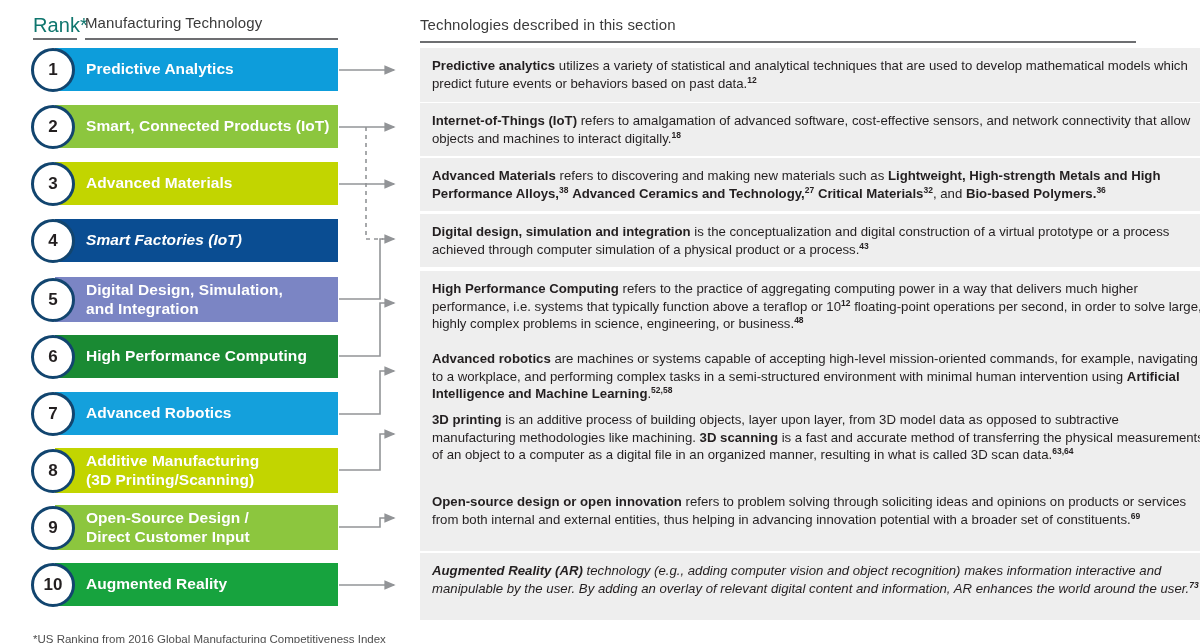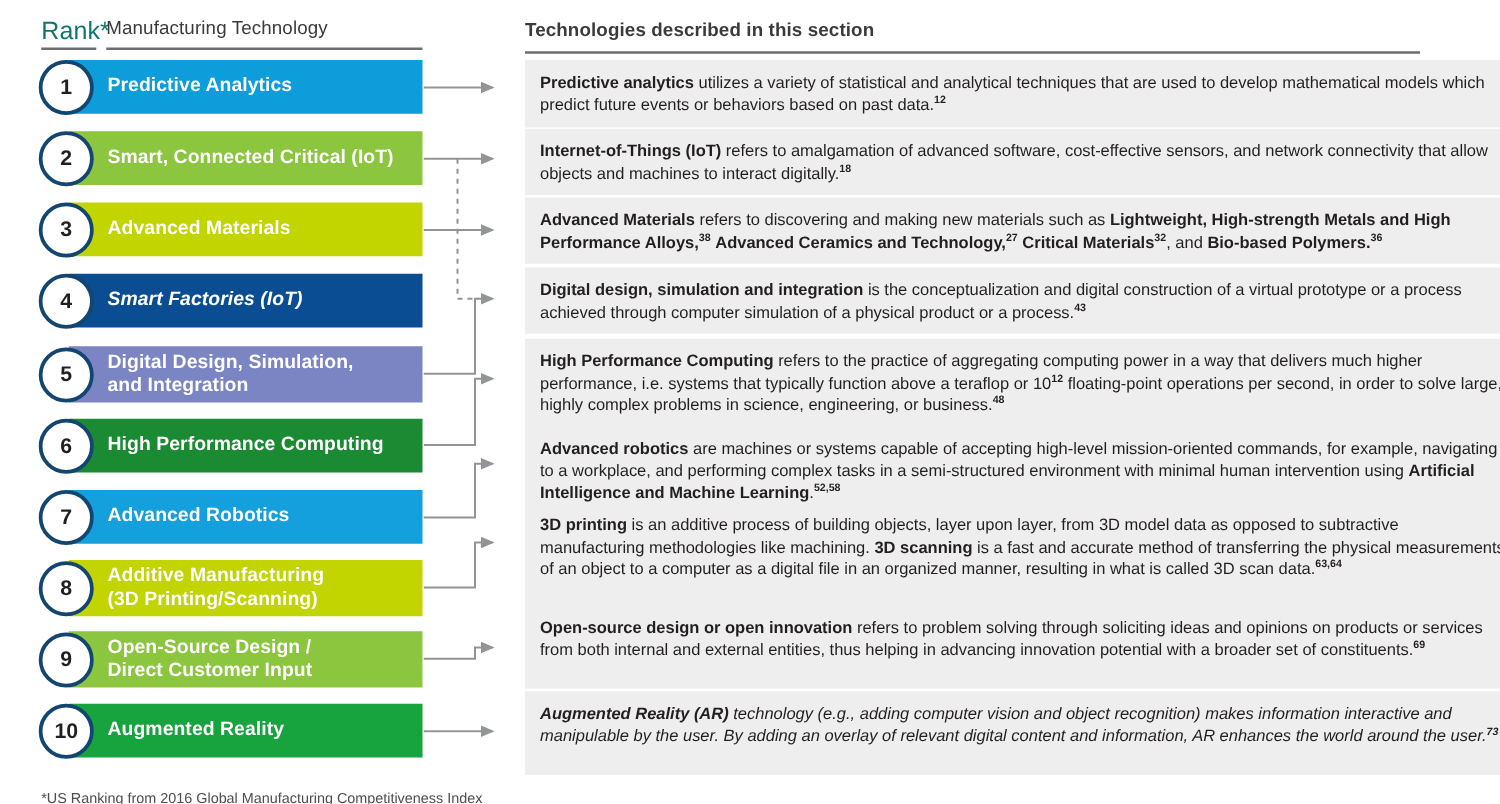--- a/index.html
+++ b/index.html
@@ -50,21 +50,21 @@
   }
   .footnote{
     position:absolute;left:33px;top:621px;
     font-size:11.5px;color:#4d4d4d;white-space:nowrap;margin-top:12px;
   }
 
   
   #right-col{position:absolute;left:410px;top:0;width:730px;height:643px;}
   .right-head{
     position:absolute;left:10px;top:16px;font-size:15px;color:#3b3b3b;
-    white-space:nowrap;letter-spacing:.1px;font-weight:bold;
+    white-space:nowrap;letter-spacing:.1px;
   }
   .right-head-rule{position:absolute;left:10px;top:41px;width:716px;height:1.5px;background:#6d6e71;}
 
   .desc{
     position:absolute;left:10px;width:800px;
     background:#eeeeee;box-sizing:border-box;
     padding:9px 14px 9px 12px;
   }
   .desc p{
     margin:0;font-size:13.2px;line-height:17.6px;color:#231f20;
@@ -93,21 +93,21 @@
         <div class="row" style="top: 48px; height: 43px; width: 400px;">
           <div class="bar" style="background: rgb(13, 157, 219);">
             <div class="bar-label" style="white-space: pre-line;">Predictive Analytics</div>
           </div>
           <div class="circle">
             <span>1</span>
           </div>
         </div>
         <div class="row" style="top: 105px; height: 43px; width: 400px;">
           <div class="bar" style="background: rgb(140, 198, 62);">
-            <div class="bar-label" style="white-space: pre-line;">Smart, Connected Critical (IoT)</div>
+            <div class="bar-label" style="white-space: pre-line;">Smart, Connected Products (IoT)</div>
           </div>
           <div class="circle">
             <span>2</span>
           </div>
         </div>
         <div class="row" style="top: 162px; height: 43px; width: 400px;">
           <div class="bar" style="background: rgb(194, 213, 0);">
             <div class="bar-label" style="white-space: pre-line;">Advanced Materials</div>
           </div>
           <div class="circle">

